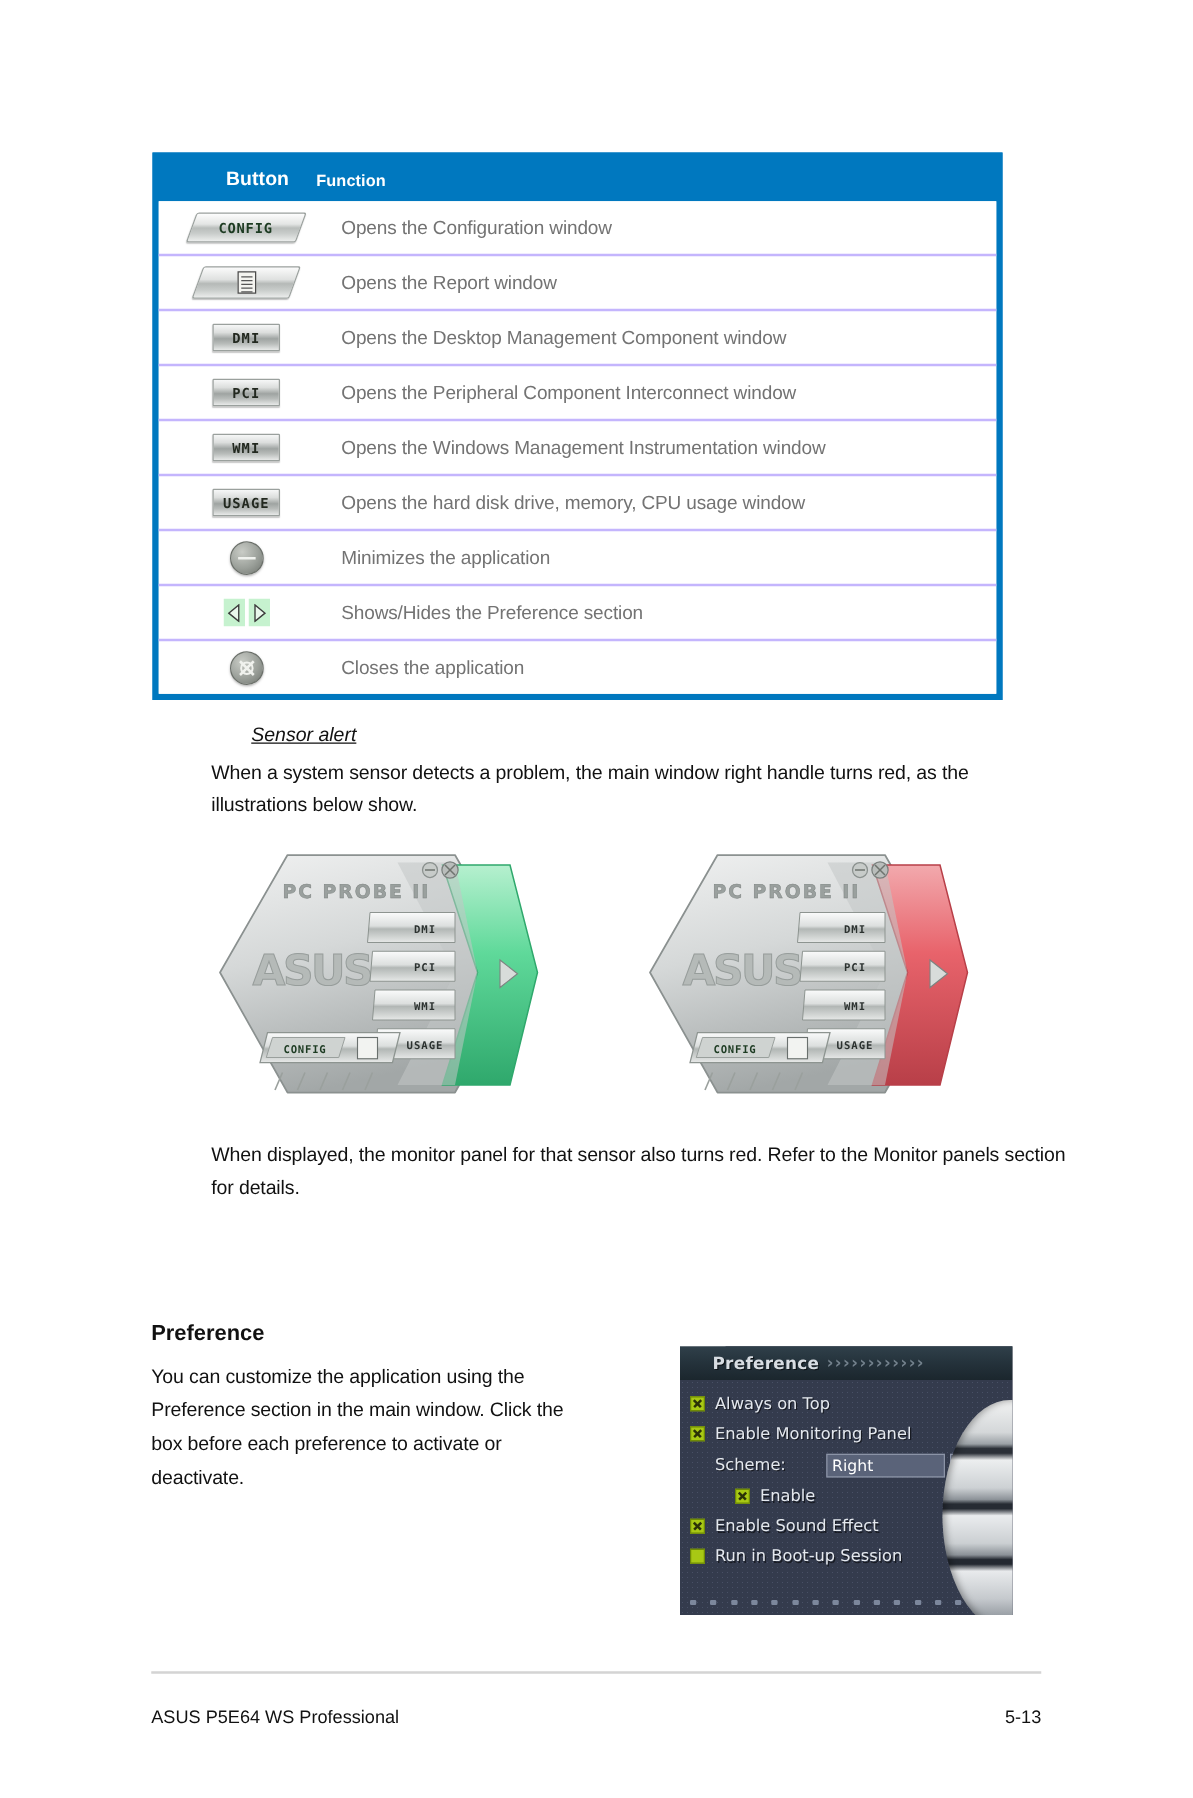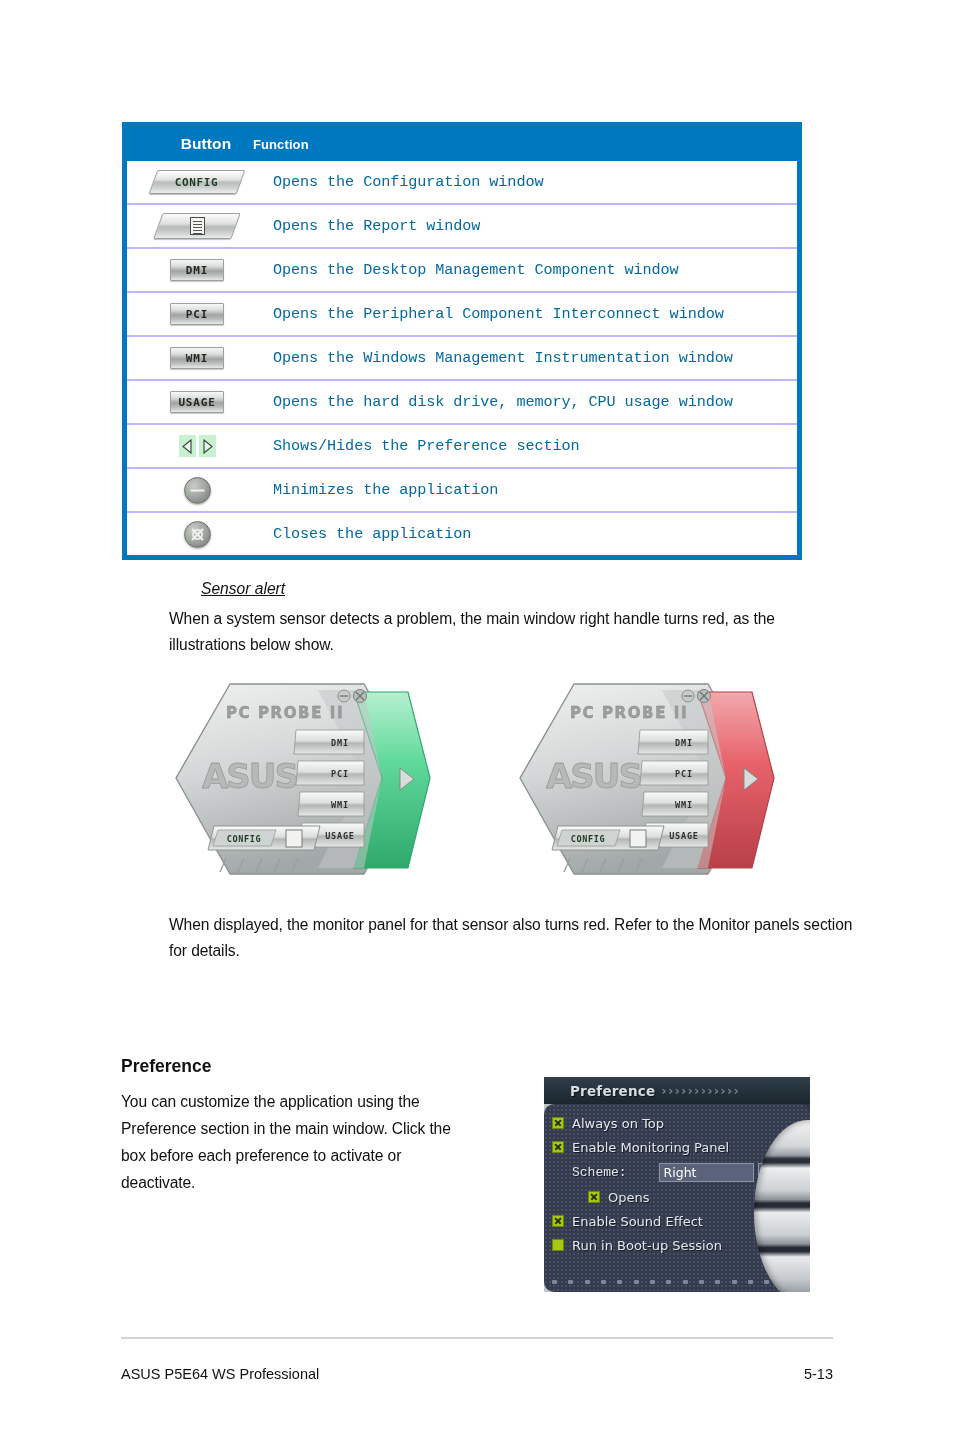--- a/index.html
+++ b/index.html
@@ -69,24 +69,23 @@
     flex: 0 0 140px;
     display: flex;
     align-items: center;
     justify-content: center;
     padding: 5px 0;
     box-sizing: border-box;
   }
   .btn-cell-text {
     flex: 1 1 auto;
     font-size: 15.2px;
-    color: #0369a1;
+    color: #737373;
     padding-left: 6px;
     letter-spacing: -0.1px;
-    font-family: Liberation Mono, monospace;
   }
 
   
   .ico-config {
     width: 86px;
     height: 22px;
     position: relative;
     transform: skewX(-20deg);
     background: linear-gradient(to bottom, #fdfdfd 0%, #e3e5e4 38%, #b9bdbb 52%, #c9cdcb 72%, #eceeed 100%);
     border: 1px solid #9aa09d;
@@ -270,21 +269,20 @@
   }
   .pref-panel-body {
     position: relative;
     height: 188px;
     background-color: #343b4d;
     background-image:
       radial-gradient(circle, rgba(120,132,160,0.30) 0.7px, rgba(0,0,0,0) 0.8px);
     background-size: 4px 4px;
     padding: 7px 0 0 0;
     box-sizing: border-box;
-    border-radius: 10px;
   }
   .pref-item {
     display: flex;
     align-items: center;
     height: 24px;
     padding-left: 8px;
     color: #e4e8ee;
     font-size: 13px;
     text-shadow: 1px 1px 0 rgba(0,0,0,0.55);
     white-space: nowrap;
@@ -314,21 +312,21 @@
   .cbx.checked::after  { transform: rotate(-45deg); }
   .scheme-row {
     display: flex;
     align-items: center;
     height: 26px;
     padding-left: 28px;
     color: #e4e8ee;
     font-size: 13px;
     text-shadow: 1px 1px 0 rgba(0,0,0,0.55);
   }
-  .scheme-label { margin-right: 6px; font-family: Liberation Mono, monospace; }
+  .scheme-label { margin-right: 6px; }
   .scheme-select {
     width: 95px;
     height: 19px;
     background: #5a6379;
     border: 1px solid #8b93a6;
     color: #ffffff;
     font-size: 12.5px;
     display: flex;
     align-items: center;
     padding-left: 4px;
@@ -481,44 +479,44 @@
       <div class="btn-row">
         <div class="btn-cell-icon">
           <div class="ico-silver">
             <span>USAGE</span>
           </div>
         </div>
         <div class="btn-cell-text">Opens the hard disk drive, memory, CPU usage window</div>
       </div>
       <div class="btn-row">
         <div class="btn-cell-icon">
+          <div class="ico-circle">
+            <svg width="21" height="21" viewBox="0 0 21 21">
+              <line x1="3.5" y1="10.5" x2="17.5" y2="10.5" stroke="#f0f2ee" stroke-width="2"></line>
+            </svg>
+          </div>
+        </div>
+        <div class="btn-cell-text">Minimizes the application</div>
+      </div>
+      <div class="btn-row">
+        <div class="btn-cell-icon">
           <div class="ico-arrows">
             <div class="sq">
               <svg width="11" height="15" viewBox="0 0 11 15">
                 <polygon points="9,1 9,14 1,7.5" fill="#e9f7ec" stroke="#3c3c3c" stroke-width="1.1"></polygon>
               </svg>
             </div>
             <div class="sq">
               <svg width="11" height="15" viewBox="0 0 11 15">
                 <polygon points="2,1 2,14 10,7.5" fill="#e9f7ec" stroke="#3c3c3c" stroke-width="1.1"></polygon>
               </svg>
             </div>
           </div>
         </div>
         <div class="btn-cell-text">Shows/Hides the Preference section</div>
-      </div>
-      <div class="btn-row">
-        <div class="btn-cell-icon">
-          <div class="ico-circle">
-            <svg width="21" height="21" viewBox="0 0 21 21">
-              <line x1="3.5" y1="10.5" x2="17.5" y2="10.5" stroke="#f0f2ee" stroke-width="2"></line>
-            </svg>
-          </div>
-        </div>
-        <div class="btn-cell-text">Minimizes the application</div>
       </div>
       <div class="btn-row">
         <div class="btn-cell-icon">
           <div class="ico-circle">
             <svg width="21" height="21" viewBox="0 0 21 21">
               <line x1="5" y1="5" x2="16" y2="16" stroke="#f0f2ee" stroke-width="2"></line>
               <line x1="16" y1="5" x2="5" y2="16" stroke="#f0f2ee" stroke-width="2"></line>
               <circle cx="10.5" cy="10.5" r="4.6" fill="none" stroke="#f0f2ee" stroke-width="1.6"></circle>
             </svg>
           </div>
@@ -676,21 +674,21 @@
           <span class="scheme-label">Scheme:</span>
           <span class="scheme-select">Right</span>
           <span class="scheme-arrow">
             <svg width="11" height="8" viewBox="0 0 11 8">
               <polygon points="1,1.5 10,1.5 5.5,7" fill="none" stroke="#c9cfdc" stroke-width="1.2"></polygon>
             </svg>
           </span>
         </div>
         <div class="pref-item indent-2">
           <span class="cbx checked"></span>
-          <span>Opens</span>
+          <span>Enable</span>
         </div>
         <div class="pref-item">
           <span class="cbx checked"></span>
           <span>Enable Sound Effect</span>
         </div>
         <div class="pref-item">
           <span class="cbx"></span>
           <span>Run in Boot-up Session</span>
         </div>
       </div>

